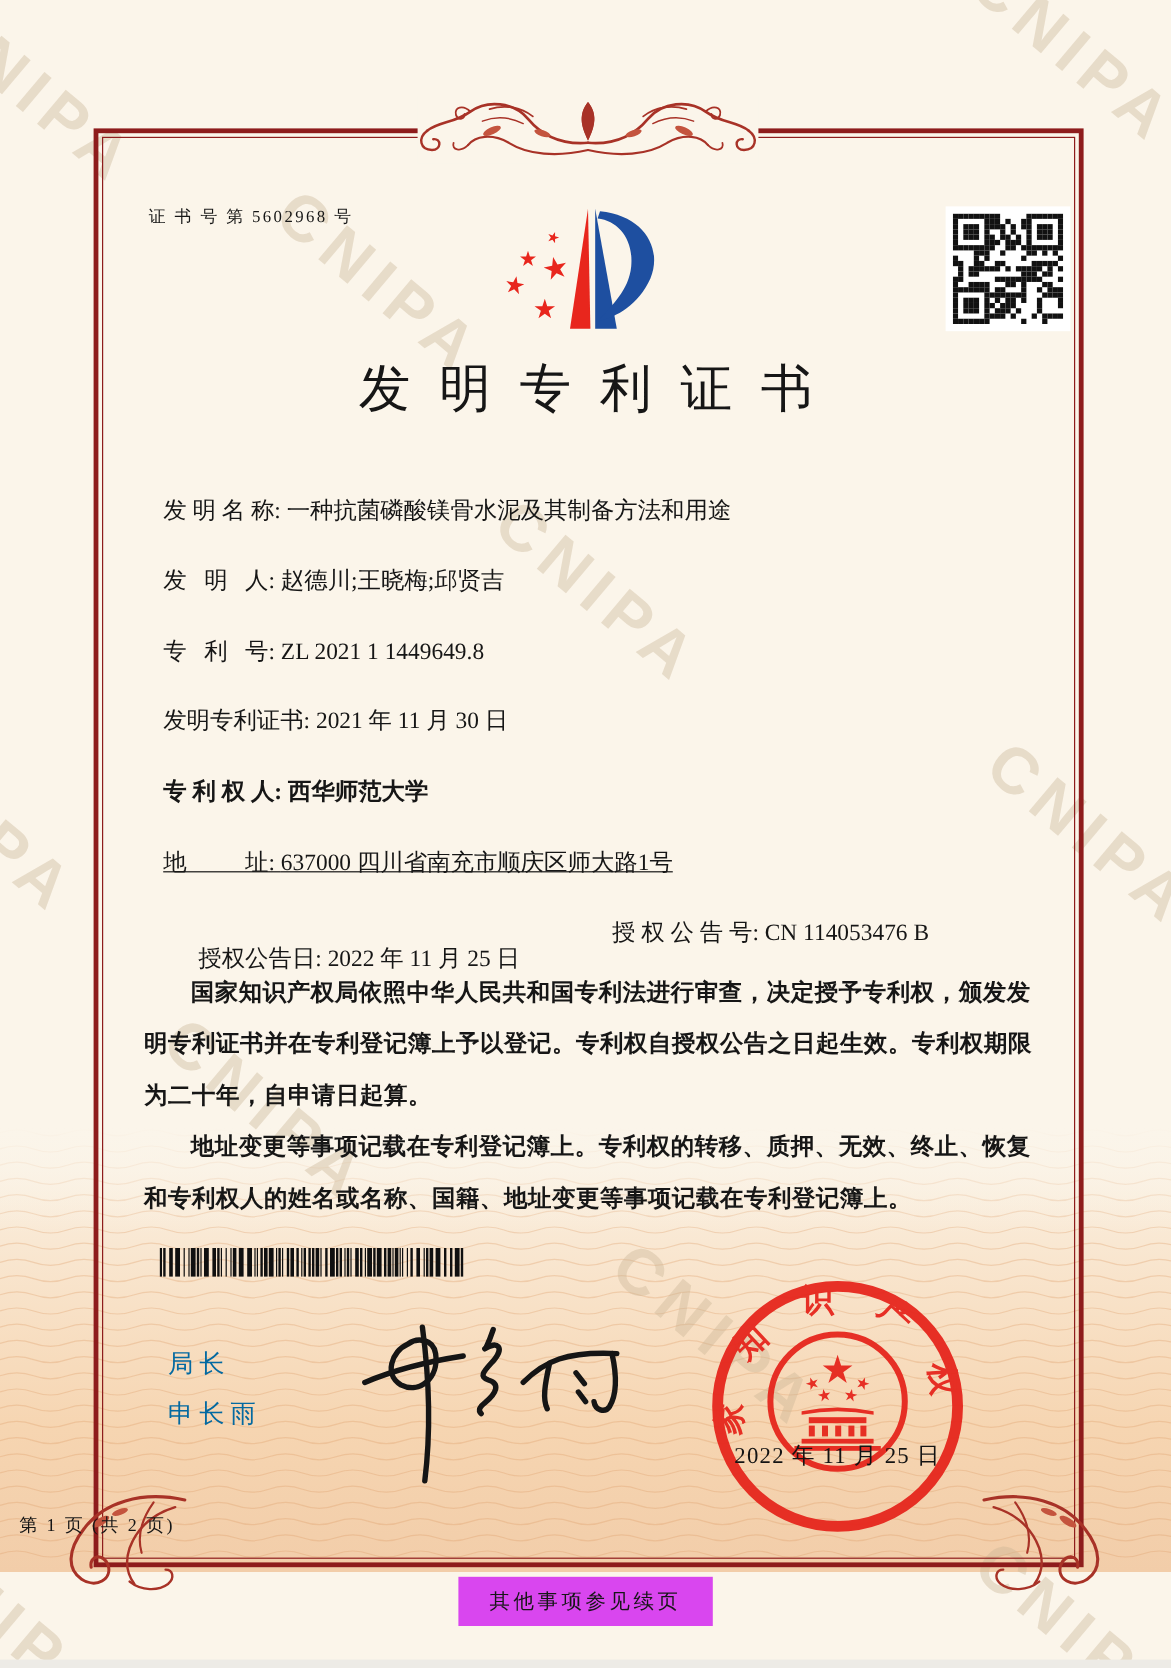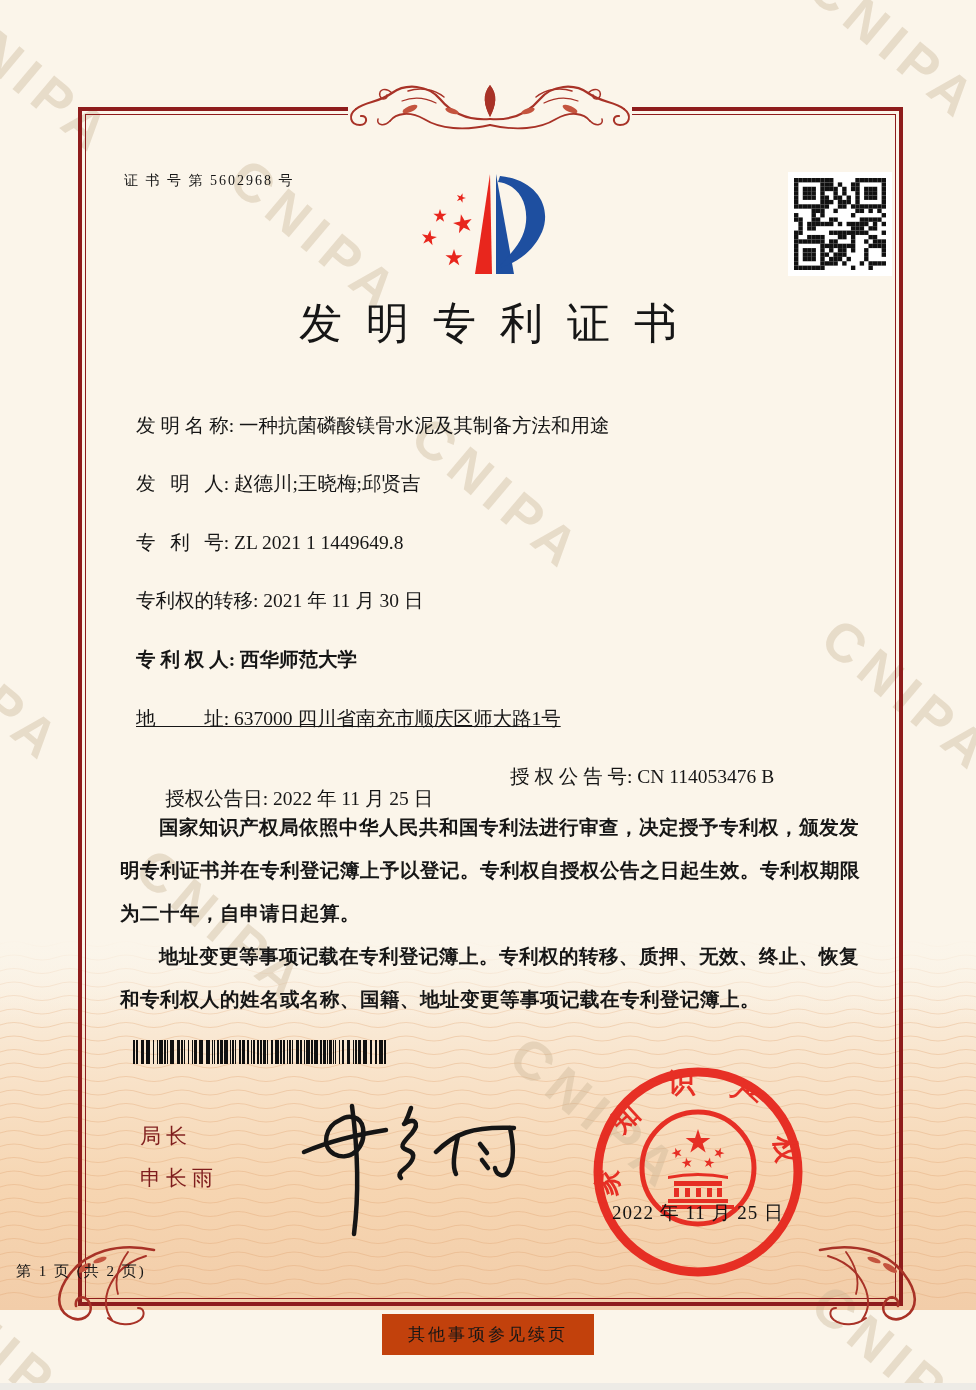--- a/index.html
+++ b/index.html
@@ -33,30 +33,30 @@
   .qr{position:absolute;left:788px;top:172px;width:104px;height:104px;background:#ffffff;padding:6px;box-sizing:border-box;}
   .title{position:absolute;left:0;top:295px;width:976px;text-align:center;font-size:43px;font-weight:400;
          letter-spacing:24px;text-indent:24px;}
   .frow{position:absolute;left:136px;font-size:19.5px;white-space:pre;}
   .fr1{top:412px;} .fr2{top:470px;} .fr3{top:529px;} .fr4{top:587px;} .fr5{top:646px;font-weight:bold;} .fr6{top:705px;text-decoration:underline;} .fr7{top:763px;}
   .fpair2{position:absolute;left:374px;top:0;white-space:pre;}
   .bodytext{position:absolute;left:120px;top:806px;width:740px;font-size:19.5px;line-height:43px;letter-spacing:.5px;}
   .bodytext p{margin:0;text-indent:2em;font-weight:bold;}
   .barcode{position:absolute;left:133px;top:1040px;width:256px;height:24px;}
   .signer{position:absolute;left:140px;font-family:"Liberation Sans","DejaVu Sans",sans-serif;
-          font-size:21px;letter-spacing:5px;color:#7f1d1d;}
+          font-size:21px;letter-spacing:5px;color:#0369a1;}
   .signer-title{top:1122px;} .signer-name{top:1164px;}
   .signature{position:absolute;left:268px;top:1078px;width:260px;height:165px;}
   .seal{position:absolute;left:588px;top:1062px;width:220px;height:220px;opacity:.94;}
   .seal-arc{font-size:27px;font-weight:700;letter-spacing:33px;fill:#e6251c;
             font-family:"Liberation Serif","DejaVu Serif",serif;}
   .seal-date{position:absolute;left:588px;top:1200px;width:220px;text-align:center;font-size:19px;
              letter-spacing:1px;color:#131313;white-space:pre;}
   .pageinfo{position:absolute;left:0;top:1262px;width:976px;text-align:left;font-size:15px;letter-spacing:2px;margin-left:16px;}
-  .note{position:absolute;left:50%;top:1314px;transform:translateX(-50%);background:#c2410c;
+  .note{position:absolute;left:50%;top:1314px;transform:translateX(-50%);background:#d946ef;
         padding:9px 26px;font-size:17px;letter-spacing:3px;white-space:pre;}
   .bottom-strip{position:absolute;z-index:7;left:0;top:1383px;width:976px;height:7px;background:#edebe6;}
   .orn-stroke{stroke:#a83227;fill:none;stroke-linecap:round;}
 </style>
 </head>
 <body>
 
 <div class="page">
 
   <div class="wm wm1">CNIPA</div>
@@ -402,21 +402,21 @@
         <rect x="6" y="20" width="1" height="1" fill="#111"></rect>
         <rect x="13" y="20" width="1" height="1" fill="#111"></rect>
         <rect x="17" y="20" width="1" height="1" fill="#111"></rect>
       </svg>
 
     <div class="title">发明专利证书</div>
 
     <div class="frow fr2"><span>发   明   人: </span><span>赵德川;王晓梅;邱贤吉</span></div>
     <div class="frow fr1"><span>发 明 名 称: </span><span>一种抗菌磷酸镁骨水泥及其制备方法和用途</span></div>
     <div class="frow fr3"><span>专   利   号: </span><span>ZL 2021 1 1449649.8</span></div>
-    <div class="frow fr4"><span>专利权的转移: </span><span>2021 年 11 月 30 日</span></div>
+    <div class="frow fr4"><span>发明专利证书: </span><span>2021 年 11 月 30 日</span></div>
     <div class="frow fr5"><span>专 利 权 人: </span><span>西华师范大学</span></div>
     <div class="frow fr6"><span>地          址: </span><span>637000 四川省南充市顺庆区师大路1号</span></div>
     <div class="frow fr7">
       <span>授权公告日: </span><span>2022 年 11 月 25 日</span>
       <span class="fpair2"><span>授 权 公 告 号: </span><span>CN 114053476 B</span></span>
     </div>
 
     <div class="bodytext">
       <p>国家知识产权局依照中华人民共和国专利法进行审查，决定授予专利权，颁发发明专利证书并在专利登记簿上予以登记。专利权自授权公告之日起生效。专利权期限为二十年，自申请日起算。</p>
       <p>地址变更等事项记载在专利登记簿上。专利权的转移、质押、无效、终止、恢复和专利权人的姓名或名称、国籍、地址变更等事项记载在专利登记簿上。</p>

